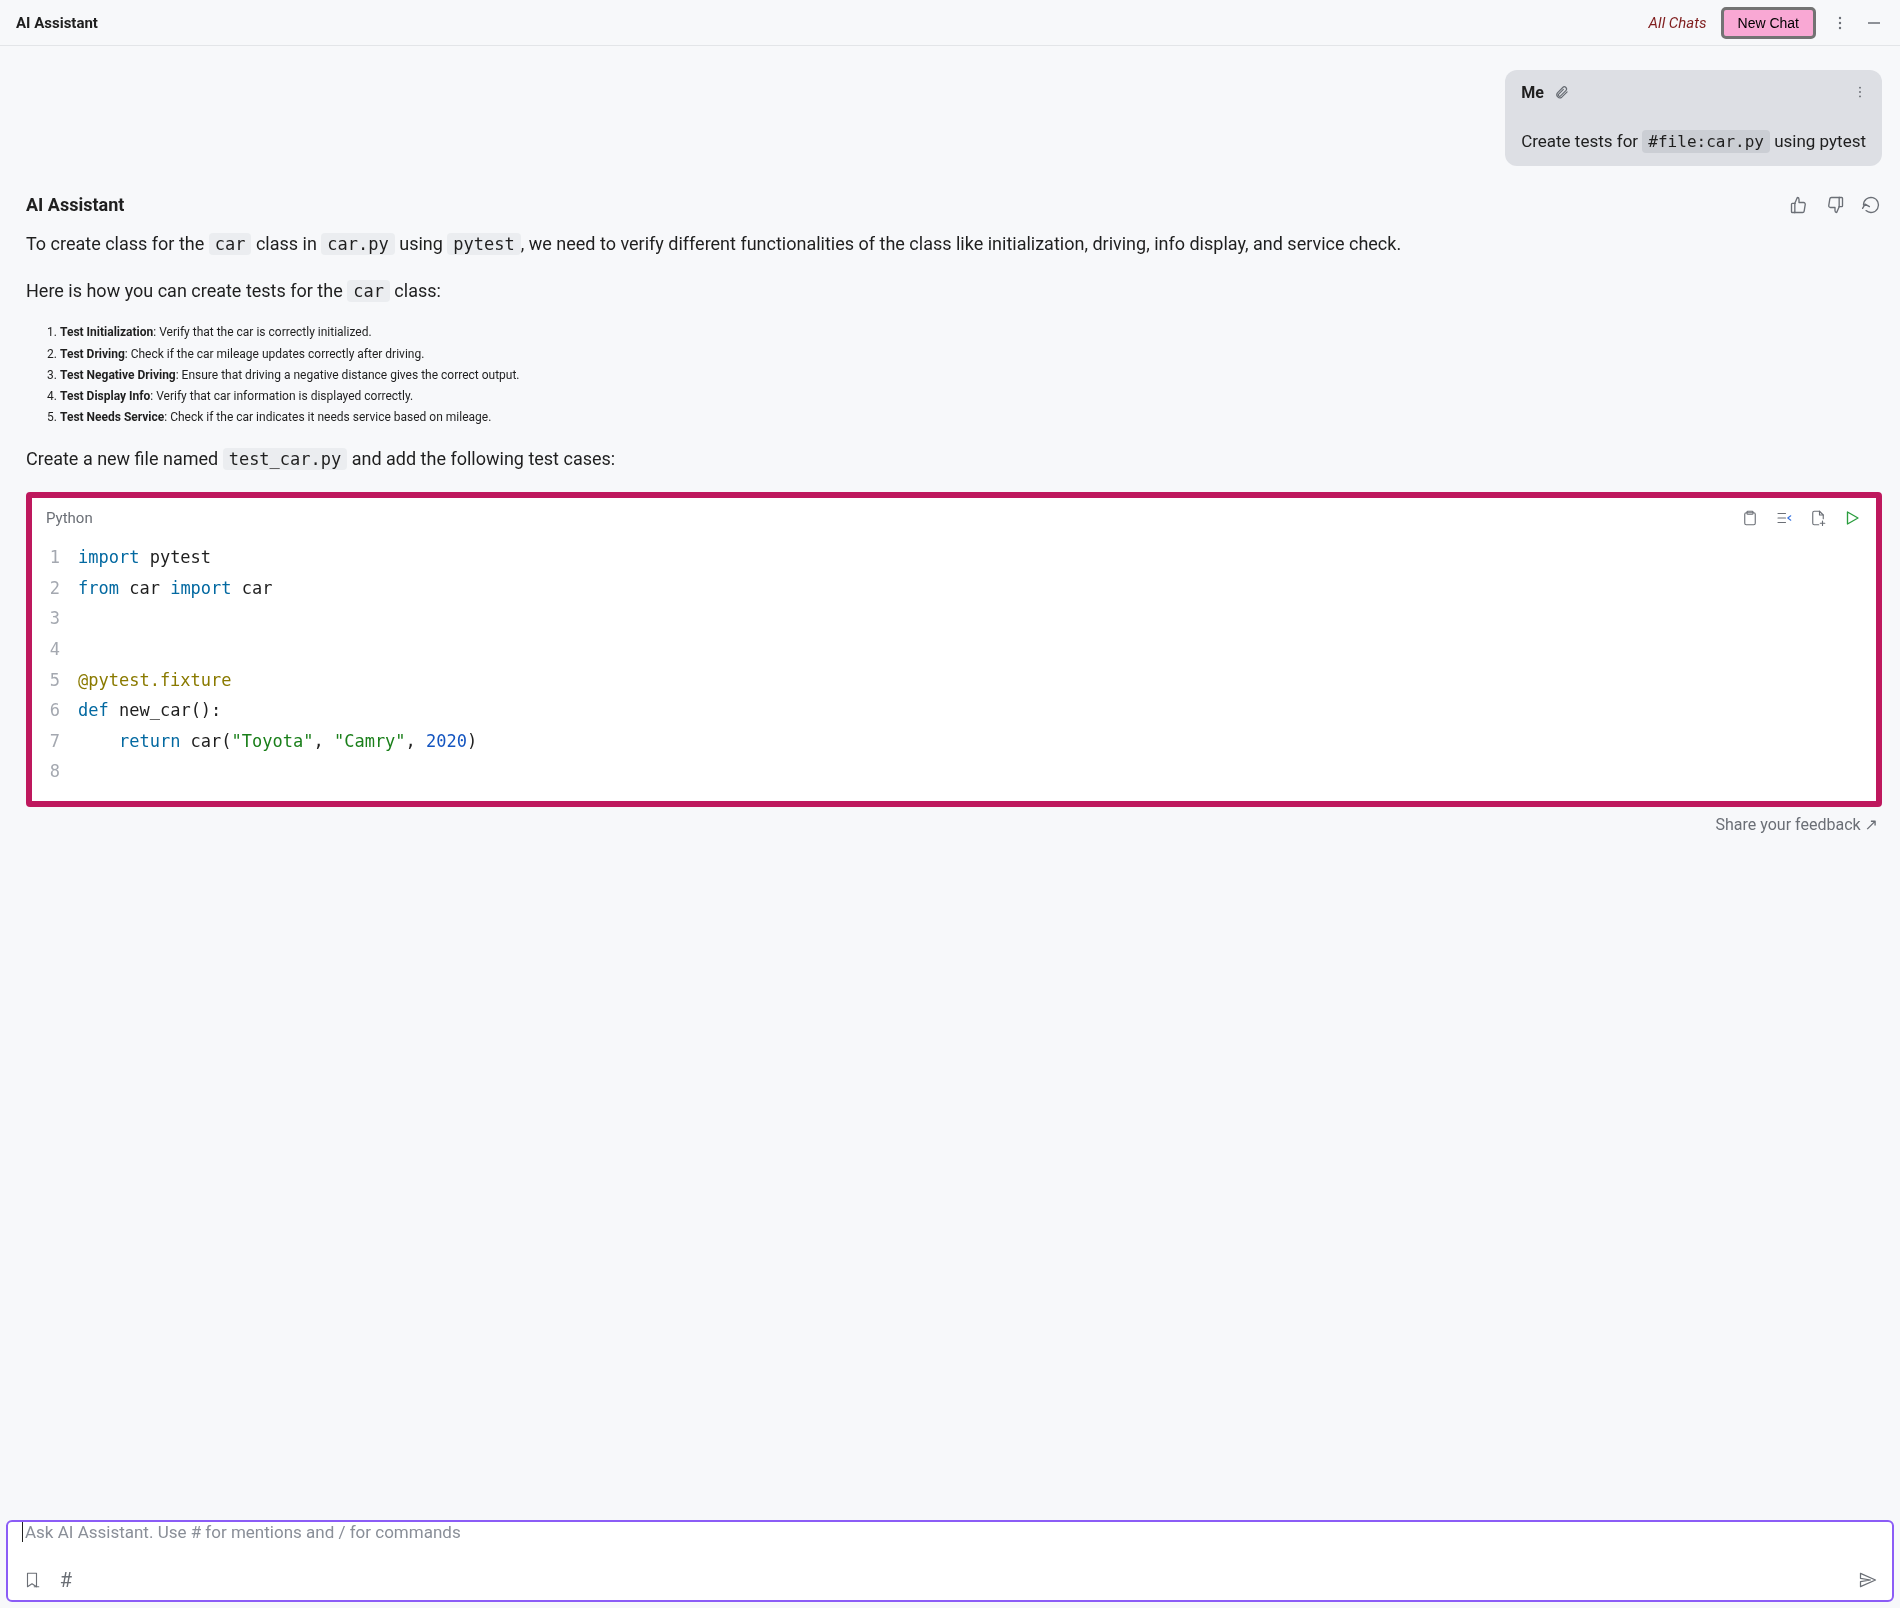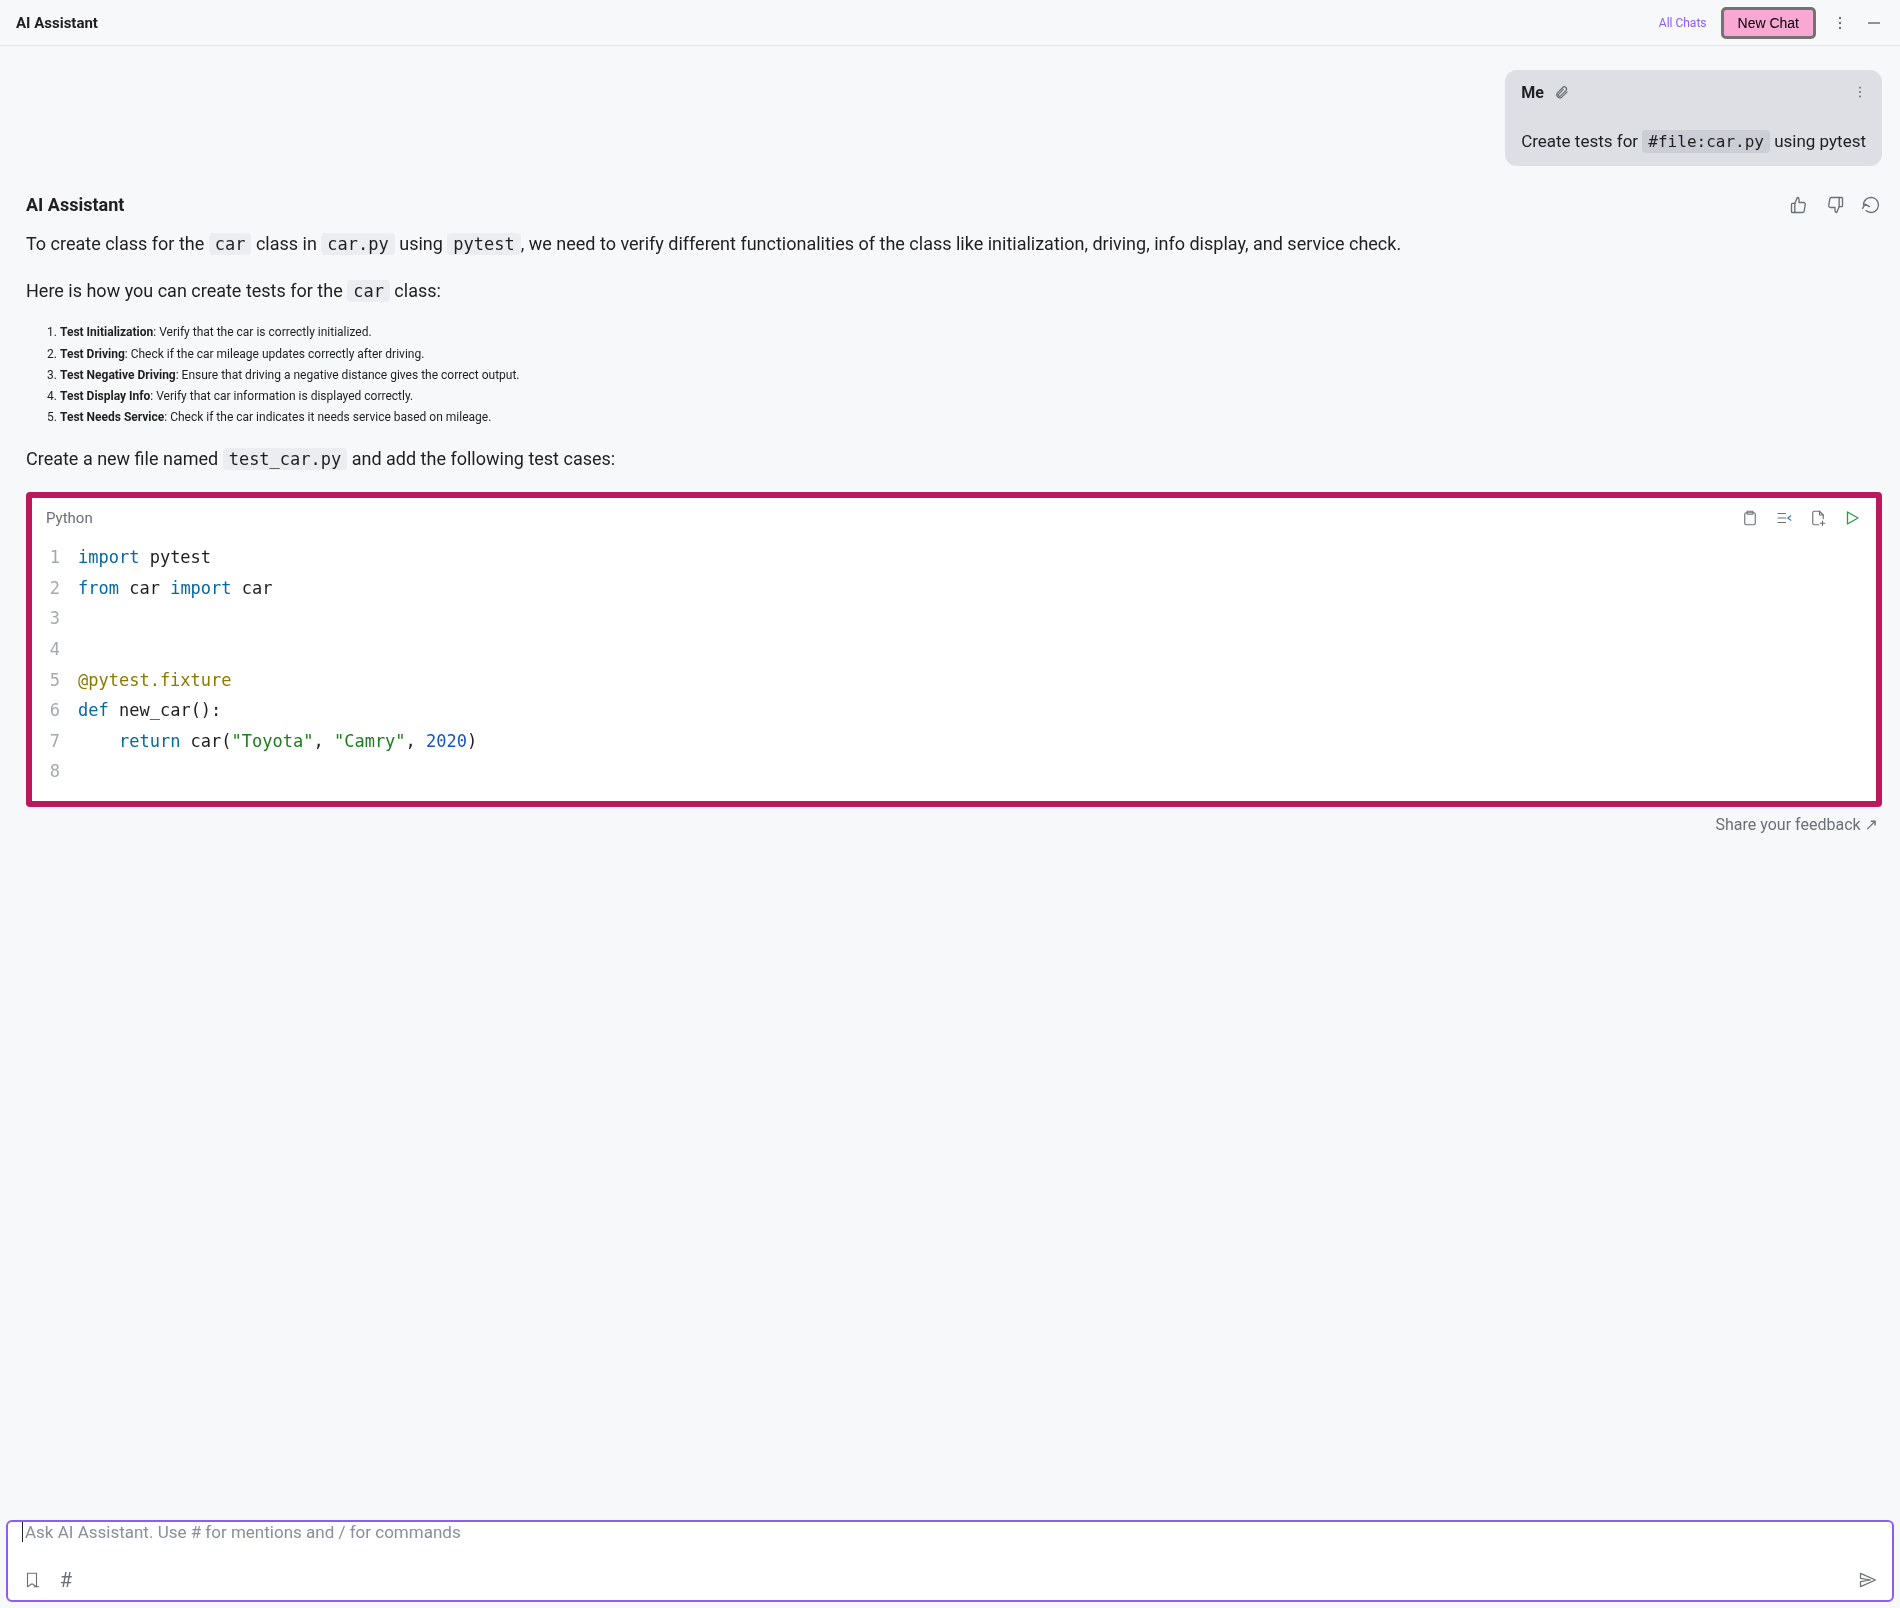--- a/index.html
+++ b/index.html
@@ -14,21 +14,21 @@
 
   
   .header {
     display: flex; align-items: center; justify-content: space-between;
     padding: 8px 16px; height: 46px;
     border-bottom: 1px solid #e3e5e8;
     background: #f7f8fa;
   }
   .header-title { font-weight: 700; font-size: 15px; }
   .header-right { display: flex; align-items: center; gap: 14px; }
-  .link { color: #8b5cf6; font-size: 12px; cursor: pointer; }
+  .link { color: #7f1d1d; font-size: 15px; cursor: pointer; font-style: italic; }
   .btn-newchat {
     background: #f9a8d4; border: 3px solid #737373; border-radius: 5px;
     padding: 5px 14px; font-size: 14px; cursor: pointer;
   }
   .icon-btn { color: #6b6f76; cursor: pointer; display: inline-flex; align-items: center; justify-content: center; width: 20px; height: 20px; }
 
   
   .conversation { flex: 1; padding: 24px 18px 0 26px; display: flex; flex-direction: column; }
 
   .user-bubble-row { display: flex; justify-content: flex-end; margin-bottom: 28px; }

